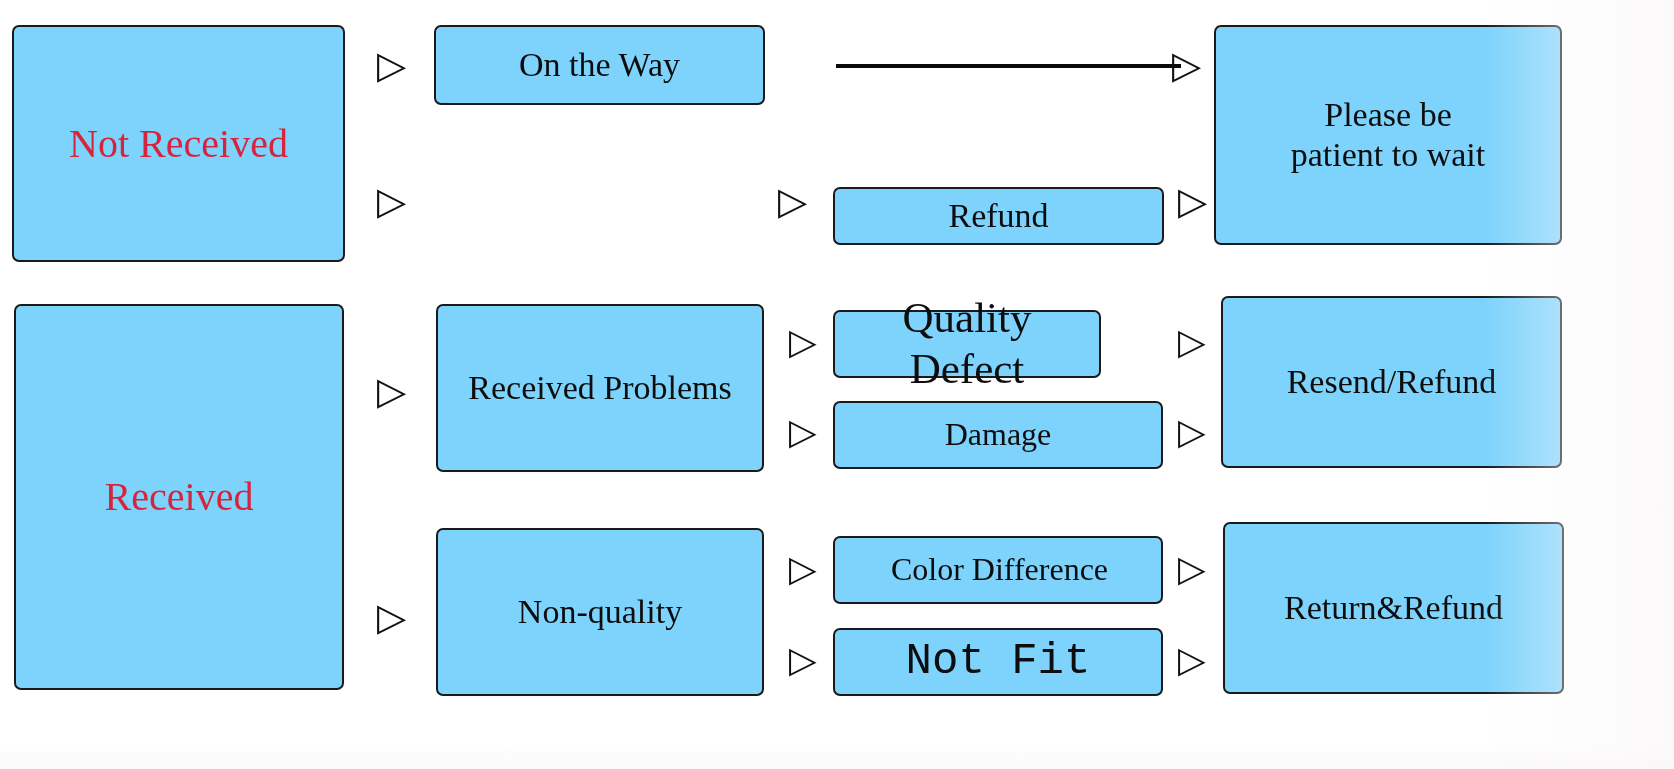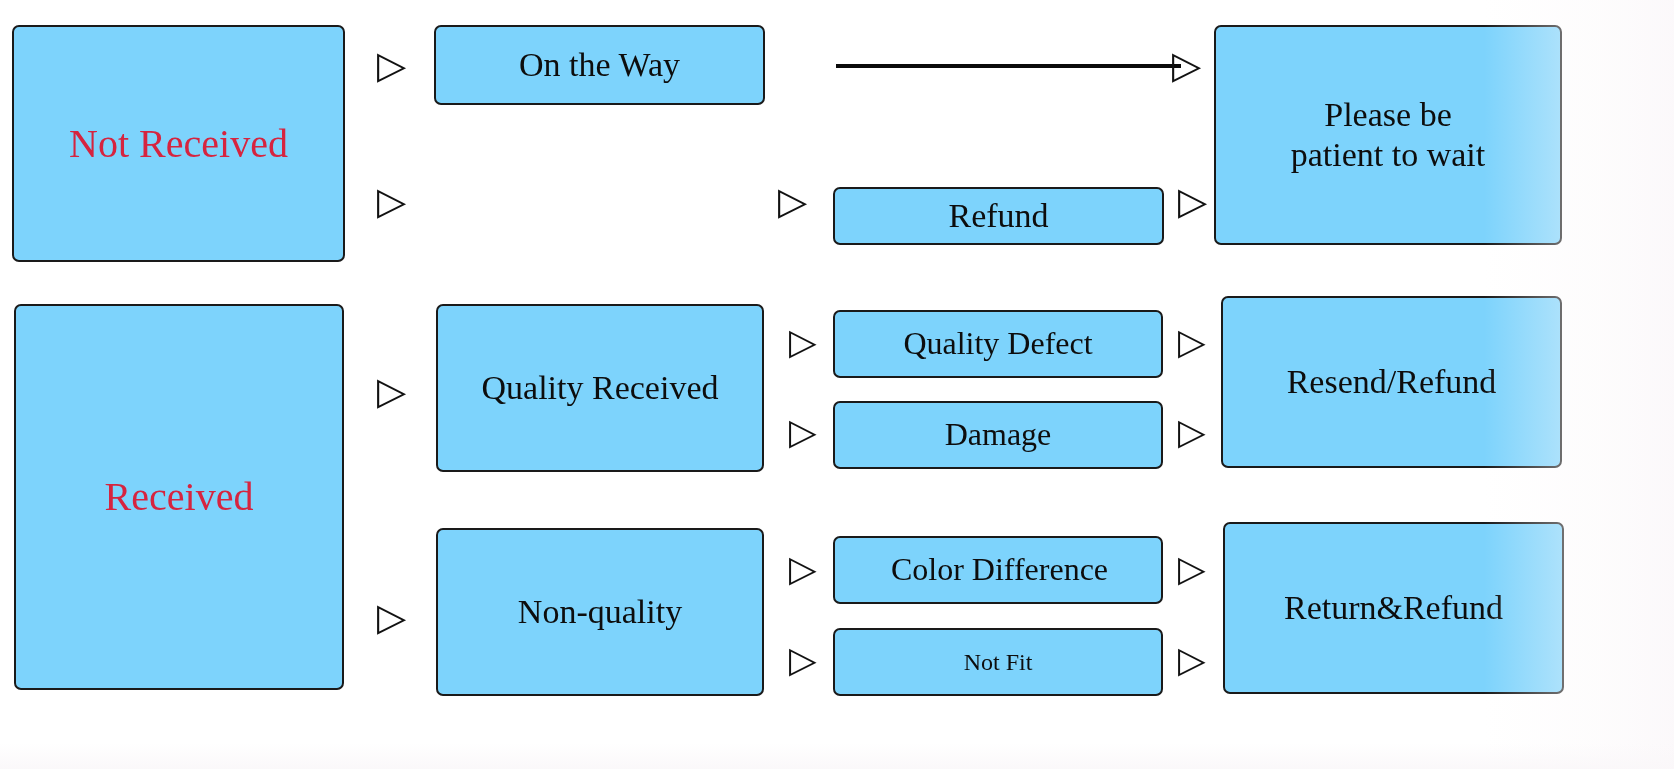--- a/index.html
+++ b/index.html
@@ -92,25 +92,25 @@
 
   <div class="node" style="left:1214px; top:25px; width:348px; height:220px; font-size:34px; flex-direction:column;">
     <span>Please be</span>
     <span>patient to wait</span>
   </div>
 
   <div class="node accent" style="left:14px; top:304px; width:330px; height:386px; font-size:40px;">Received</div>
 
   <span class="arrow" style="left:377px; top:372px; font-size:38px;">▷</span>
 
-  <div class="node" style="left:436px; top:304px; width:328px; height:168px; font-size:34px;">Quality Received</div>
+  <div class="node" style="left:436px; top:304px; width:328px; height:168px; font-size:34px;">Received Problems</div>
 
   <span class="arrow" style="left:789px; top:324px; font-size:36px;">▷</span>
 
-  <div class="node" style="left:833px; top:310px; width:330px; height:68px; font-size:32px;">Quality Defect</div>
+  <div class="node" style="left:833px; top:310px; width:268px; height:68px; font-size:43px;">Quality Defect</div>
 
   <span class="arrow" style="left:1178px; top:324px; font-size:36px;">▷</span>
 
   <span class="arrow" style="left:789px; top:414px; font-size:36px;">▷</span>
 
   <div class="node" style="left:833px; top:401px; width:330px; height:68px; font-size:32px;">Damage</div>
 
   <span class="arrow" style="left:1178px; top:414px; font-size:36px;">▷</span>
 
   <div class="node" style="left:1221px; top:296px; width:341px; height:172px; font-size:34px;">Resend/Refund</div>
@@ -120,21 +120,21 @@
   <div class="node" style="left:436px; top:528px; width:328px; height:168px; font-size:34px;">Non-quality</div>
 
   <span class="arrow" style="left:789px; top:551px; font-size:36px;">▷</span>
 
   <div class="node" style="left:833px; top:536px; width:330px; height:68px; font-size:32px;padding-left:9px;">Color Difference</div>
 
   <span class="arrow" style="left:1178px; top:551px; font-size:36px;">▷</span>
 
   <span class="arrow" style="left:789px; top:642px; font-size:36px;">▷</span>
 
-  <div class="node" style="left:833px; top:628px; width:330px; height:68px; font-size:24px;">Not Fit</div>
+  <div class="node" style="left:833px; top:628px; width:330px; height:68px; font-size:44px;font-family:Liberation Mono, monospace;">Not Fit</div>
 
   <span class="arrow" style="left:1178px; top:642px; font-size:36px;">▷</span>
 
   <div class="node" style="left:1223px; top:522px; width:341px; height:172px; font-size:34px;">Return&amp;Refund</div>
 
   <div class="fade-right"></div>
   <div class="fade-bottom"></div>
 
 </div>
 

